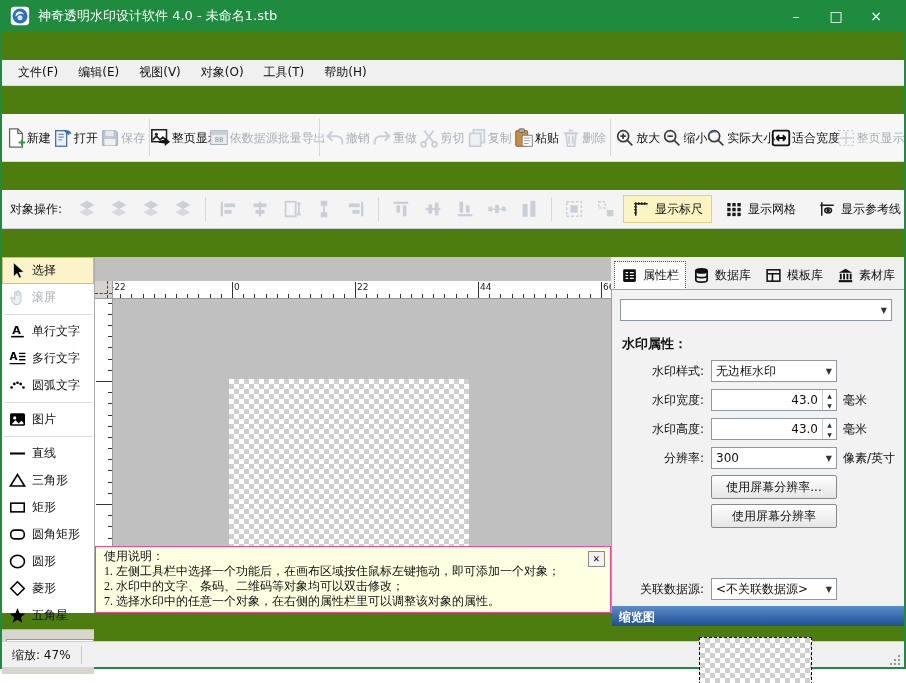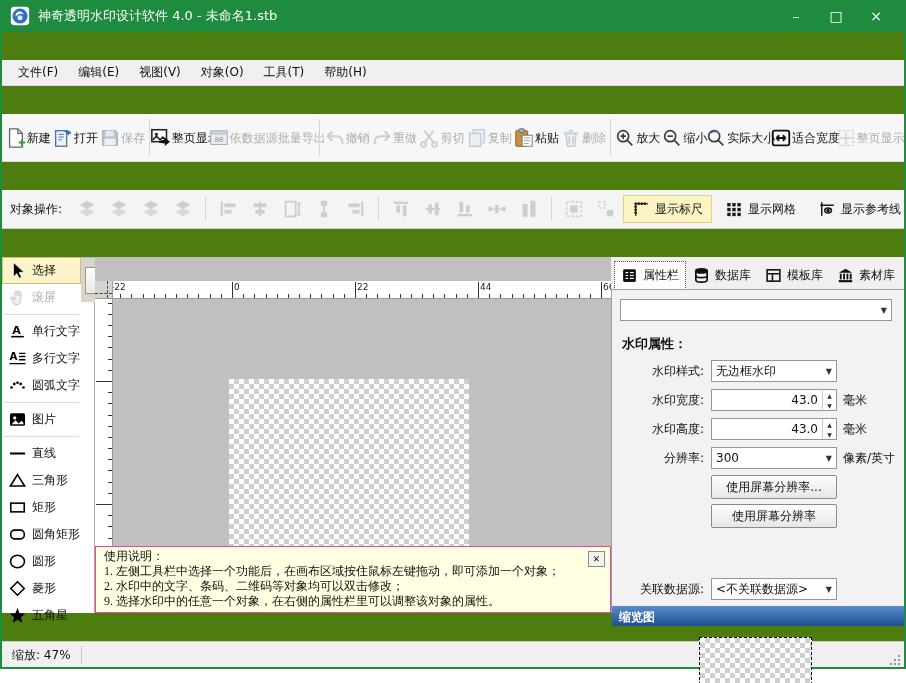--- a/index.html
+++ b/index.html
@@ -35,21 +35,21 @@
   .osep { width:1px; height:24px; background:#d7d7d7; margin:0 5px; }
   .toggles { margin-left:auto; display:flex; align-items:center; gap:4px; }
   .toggle { display:flex; align-items:center; gap:5px; padding:4px 8px; border:1px solid transparent; white-space:nowrap; }
   .toggle svg { width:18px; height:18px; }
   .toggle.active { background:#fdf4c4; border:1px solid #e3cf8a; }
 
   
   .main { flex:1; display:flex; min-height:0; }
 
   
-  .leftpanel { width:93px; flex:none; background:#fff; border-right:1px solid #a9a9a9; display:flex; flex-direction:row; }
+  .leftpanel { width:93px; flex:none; background:#fff; border-right:1px solid #a9a9a9; display:flex; flex-direction:column; }
   .toolrow { height:27px; display:flex; align-items:center; gap:5px; padding-left:5px; border:1px solid transparent; flex:none; }
   .toolrow svg { width:19px; height:19px; flex:none; }
   .toolrow .tool-label { white-space:nowrap; }
   .toolrow.active { background:#fcf4c8; border:1px solid #cdbf7e; }
   .toolrow.disabled .tool-label { color:#a7adb3; }
   .toolsep { height:1px; background:#dcdcdc; margin:3px 2px; flex:none; }
   .left-filler { flex:1; }
   .left-bottom { height:45px; background:#d8d5cd; border-top:1px solid #b9b6ae; display:flex; align-items:center; padding-left:4px; flex:none; }
   .help-button { display:flex; align-items:center; gap:5px; background:linear-gradient(#ffffff,#e9e6df); border:1px solid #9a978f; padding:4px 8px; white-space:nowrap; }
   .help-button svg { width:17px; height:17px; }
@@ -735,21 +735,21 @@
             <div class="ticky" style="top: 417.4px; width: 4px;"></div>
           </div>
         <div class="canvas">
           <div class="design-area checker"></div>
         </div>
       </div>
       <div class="helppanel">
         <div>使用说明：</div>
         <div>1. 左侧工具栏中选择一个功能后，在画布区域按住鼠标左键拖动，即可添加一个对象；</div>
         <div>2. 水印中的文字、条码、二维码等对象均可以双击修改；</div>
-        <div>9. 选择水印中的任意一个对象，在右侧的属性栏里可以调整该对象的属性。</div>
+        <div>7. 选择水印中的任意一个对象，在右侧的属性栏里可以调整该对象的属性。</div>
         <div class="close">×</div>
       </div>
     </div>
 
     <div class="rightpanel">
       <div class="tabs" id="rtabs">
           <div class="tab active">
             <span style="display: inline-flex;">
               <svg viewBox="0 0 24 24">
                 <rect x="3" y="3" width="18" height="18" rx="2" fill="#111"></rect>

